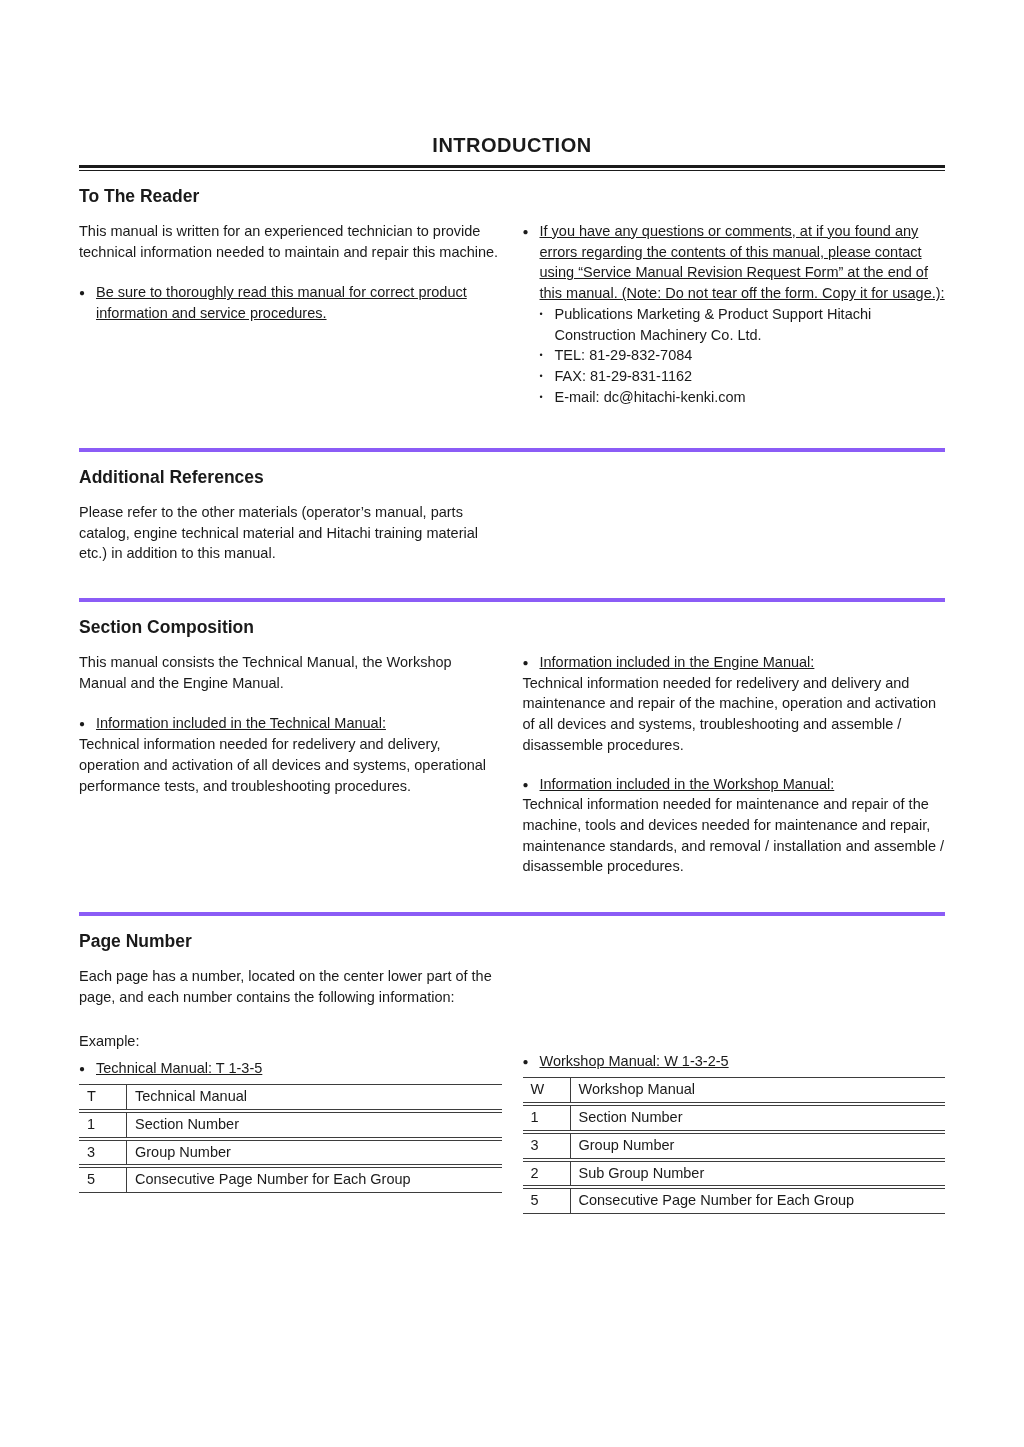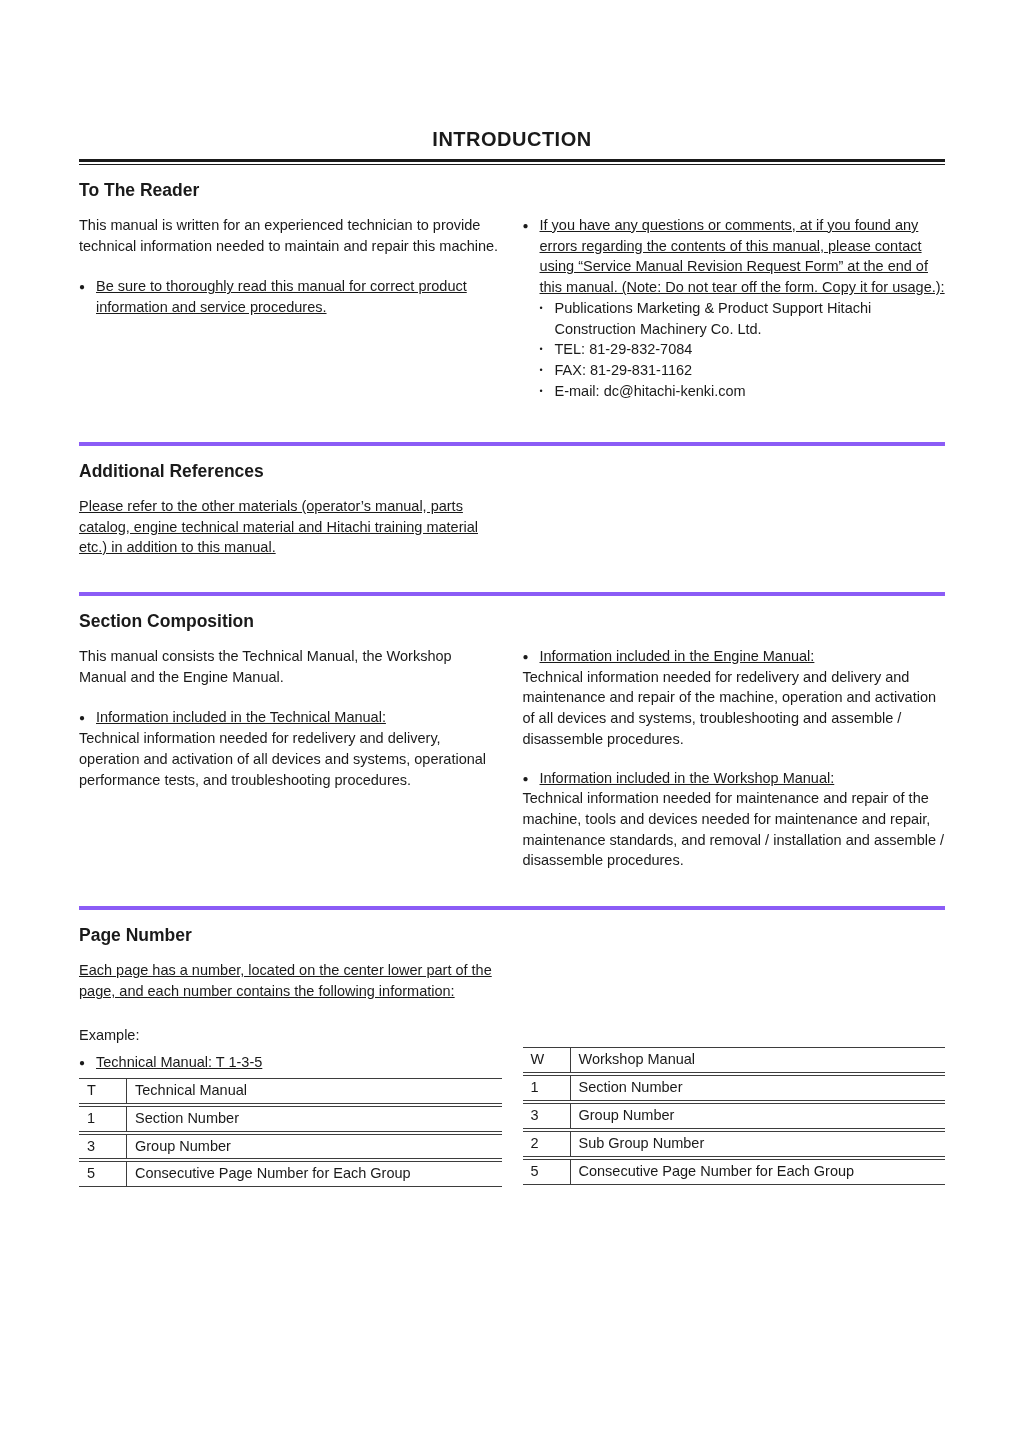--- a/index.html
+++ b/index.html
@@ -1,39 +1,39 @@
 <!DOCTYPE html>
 <html><head>
 <meta charset="utf-8">
 <style>
   * { box-sizing: border-box; }
   html, body { margin: 0; padding: 0; background: #ffffff; }
   .page {
     width: 1024px; height: 1221px; margin: 0 auto; position: relative;
-    padding: 8px 79px; overflow: hidden; background: #ffffff;
+    padding: 14px 79px; overflow: hidden; background: #ffffff;
     font-family: "Liberation Sans", sans-serif; color: #1a1a1a;
     font-size: 14.5px; line-height: 1.43;
   }
   .doc-title {
     margin: 0; padding-top: 119px; text-align: center;
     font-size: 20px; font-weight: bold; letter-spacing: 0.5px; line-height: 1.2;
   }
   .rule-thick {
     margin-top: 8px; height: 6px;
     border-top: 3px solid #1b1b1b; border-bottom: 1px solid #1b1b1b;
   }
   .sec { padding-top: 15px; border-bottom: 4px solid #8b5cf6; }
   .sec h2 { margin: 0 0 13px 0; font-size: 17.5px; line-height: 1.25; }
   .sec-reader  { min-height: 281px; }
   .sec-addref  { min-height: 150px; }
   .sec-manual  { min-height: 314px; }
   .sec-pagenum { border-bottom: none; }
   .cols { display: grid; grid-template-columns: 1fr 1fr; column-gap: 21px; align-items: start; }
   p { margin: 0 0 20px 0; }
-  .narrow { max-width: 430px; text-decoration: underline; }
+  .narrow { max-width: 430px; }
   .bullet { margin: 0 0 18px 0; padding-left: 17px; text-indent: -17px; text-decoration: underline; }
   .marker { display: inline-block; width: 17px; text-indent: 0; font-size: 10px; vertical-align: 1px; }
   .sub { margin: 0 0 0 17px; padding-left: 15px; text-indent: -15px; }
   .sub .marker { width: 15px; font-size: 9px; vertical-align: 2px; }
   .mc-item { margin-bottom: 18px; }
   .mc-item .bullet { margin-bottom: 0; }
   .mc-item p { margin: 0; }
   .pn-para { margin-bottom: 24px; }
   .example-label { margin: 0 0 6px 0; }
   .bullet.tight { margin-bottom: 3px; }
@@ -145,20 +145,23 @@
               <td>Group Number</td>
             </tr>
             <tr>
               <td class="code">5</td>
               <td>Consecutive Page Number for Each Group</td>
             </tr>
           </tbody>
         </table>
       </div>
       <div class="col col-offset">
+        <div class="bullet tight">
+          <span class="marker">●</span><span>Workshop Manual: W 1-3-2-5</span>
+        </div>
         <table class="pn-table">
           <tbody>
             <tr>
               <td class="code">W</td>
               <td>Workshop Manual</td>
             </tr>
             <tr>
               <td class="code">1</td>
               <td>Section Number</td>
             </tr>

